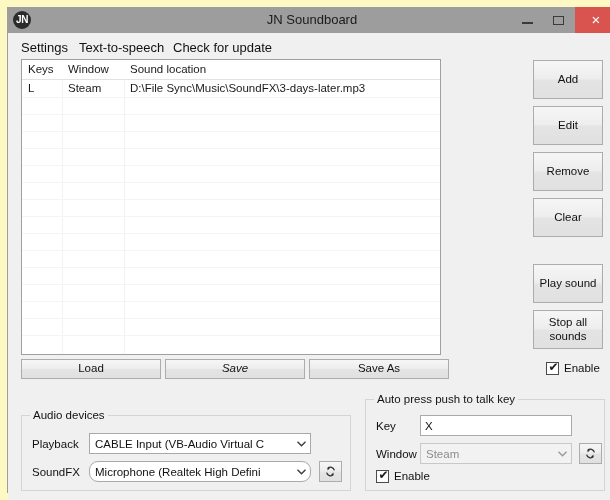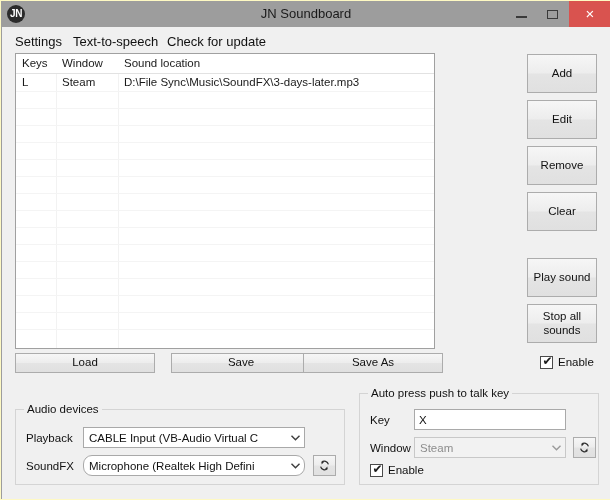--- a/index.html
+++ b/index.html
@@ -15,21 +15,21 @@
     -webkit-font-smoothing: antialiased;
   }
 
   
   #window {
     position: absolute;
     left: 0; top: 0;
     width: 610px; height: 500px;
     background: #9d9d9d;
     box-sizing: border-box;
-    border: 1px solid #fef9c3;
+    border: 7px solid #fef9c3;
   }
 
   
   #titlebar {
     position: absolute;
     left: 0; top: 0;
     width: 610px; height: 26px;
     background: #9d9d9d;
   }
   #app-icon {
@@ -204,21 +204,21 @@
   
   #btn-add     { left: 525px; top: 5px;   width: 70px; height: 39px; }
   #btn-edit    { left: 525px; top: 51px;  width: 70px; height: 39px; }
   #btn-remove  { left: 525px; top: 97px;  width: 70px; height: 39px; }
   #btn-clear   { left: 525px; top: 143px; width: 70px; height: 39px; }
   #btn-play    { left: 525px; top: 209px; width: 70px; height: 39px; }
   #btn-stopall { left: 525px; top: 255px; width: 70px; height: 39px; text-align: center; }
 
   
   #btn-load   { left: 13px;  top: 304px; width: 140px; height: 20px; }
-  #btn-save   { left: 169px; top: 304px; width: 140px; height: 20px; }
+  #btn-save   { left: 157px; top: 304px; width: 140px; height: 20px; font-style: italic; }
   #btn-saveas { left: 301px; top: 304px; width: 140px; height: 20px; }
 
   
   .checkbox-wrap {
     position: absolute;
     height: 16px;
     display: flex;
     align-items: center;
     cursor: default;
   }

